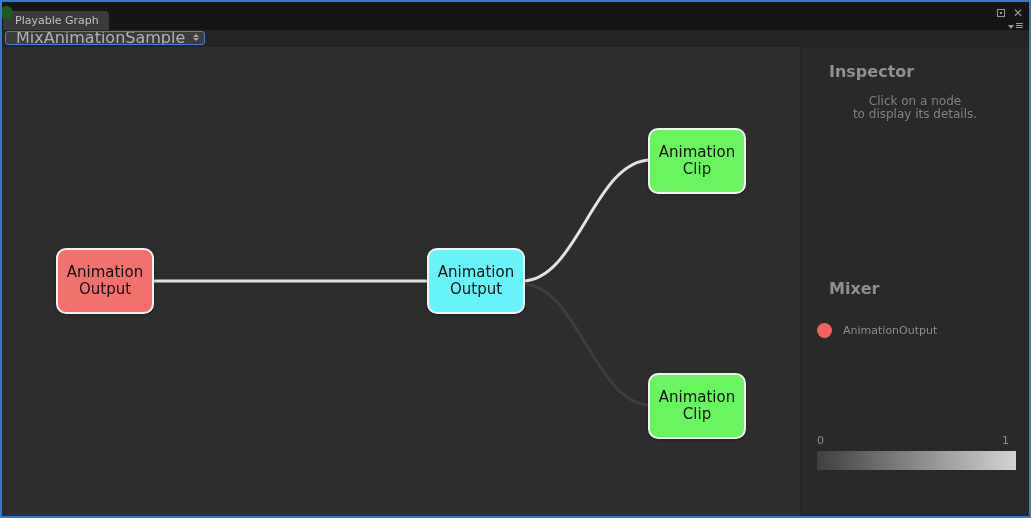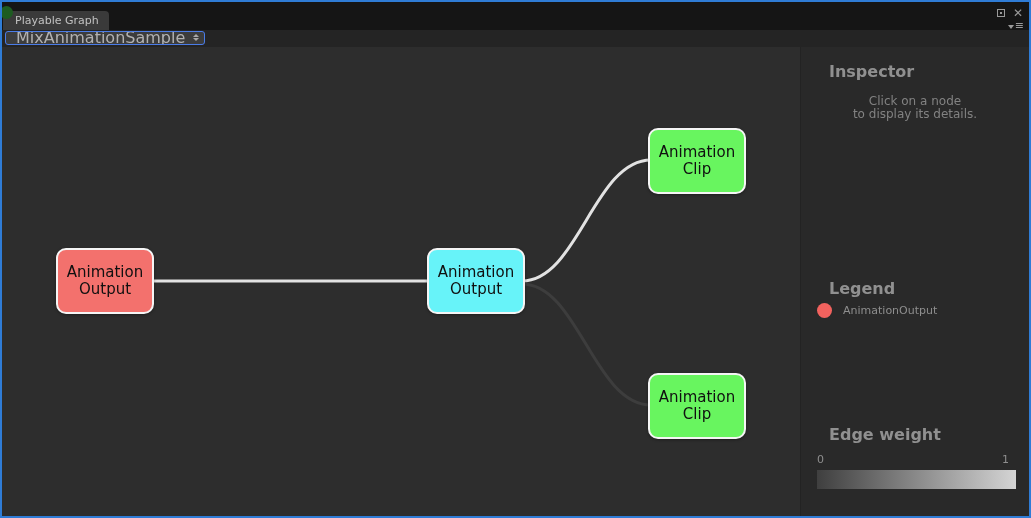--- a/index.html
+++ b/index.html
@@ -82,21 +82,21 @@
   .panel{
     position:relative; width:229px; height:100%; background:#292929;
     border-left:1px solid #232323; color:#8a8a8a;
   }
   .section-title{ font-size:16px; font-weight:bold; color:#909090;margin-left:12px; }
 
   .inspector{ position:absolute; left:0; right:0; top:15px; padding:0 16px; }
   .inspector .hint{ margin-top:14px; text-align:center; font-size:12px; line-height:13px; color:#828282; }
 
   .legend{ position:absolute; left:0; right:0; top:232px; padding:0 16px; }
-  .legend-item{ display:flex; align-items:center; height:25px; }
+  .legend-item{ display:flex; align-items:center; height:25px;margin-top:20px; }
   .legend-item:first-of-type{ margin-top:10px; }
   .legend-dot{ width:15px; height:15px; border-radius:50%; margin-right:11px; flex:0 0 auto; }
   .legend-dot.ring{ border:2px solid #ececec; width:17px; height:17px; margin-left:-1px; margin-right:10px; }
   .legend-label{ font-size:11px; color:#8e8e8e; }
 
   .edgeweight{ position:absolute; left:0; right:0; top:378px; padding:0 14px 0 16px; }
   .scale-row{ display:flex; justify-content:space-between; margin-top:9px; font-size:11px; color:#8e8e8e; padding-right:6px; }
   .gradient-bar{ margin-top:4px; height:19px; width:199px; background:linear-gradient(to right,#3f3f3f,#d4d4d4); }
 </style>
 </head>
@@ -157,29 +157,28 @@
 
       <div class="inspector">
         <div class="section-title">Inspector</div>
         <div class="hint">
           <div>Click on a node</div>
           <div>to display its details.</div>
         </div>
       </div>
 
       <div class="legend">
-        <div class="section-title">Legend</div>
+        <div class="section-title">Mixer</div>
         <div class="legend-item">
           <span class="legend-dot" style="background-color: rgb(242, 98, 94);"></span>
           <span class="legend-label">AnimationOutput</span>
         </div>
       </div>
 
       <div class="edgeweight">
-        <div class="section-title">Edge weight</div>
         <div class="scale-row">
           <span>0</span>
           <span>1</span>
         </div>
         <div class="gradient-bar" style="background: linear-gradient(to right, rgb(63, 63, 63), rgb(212, 212, 212));"></div>
       </div>
 
     </div>
   </div>
 </div>

